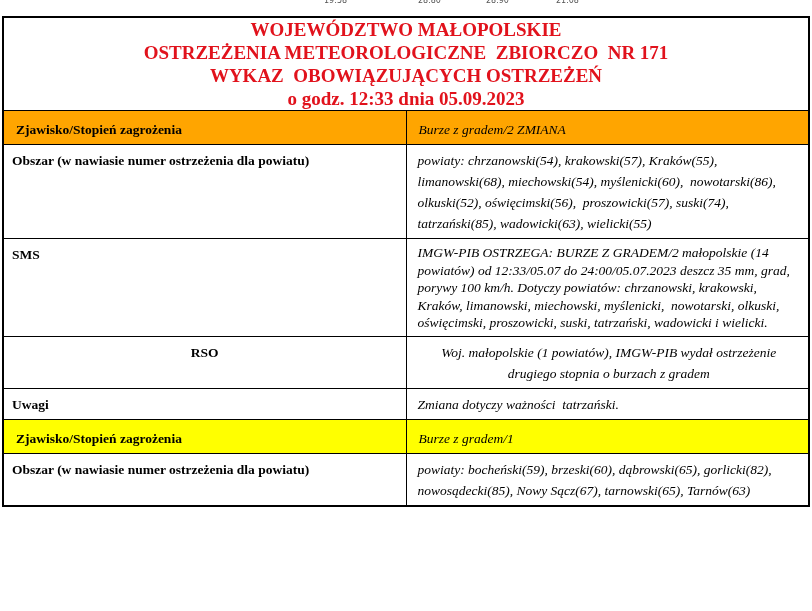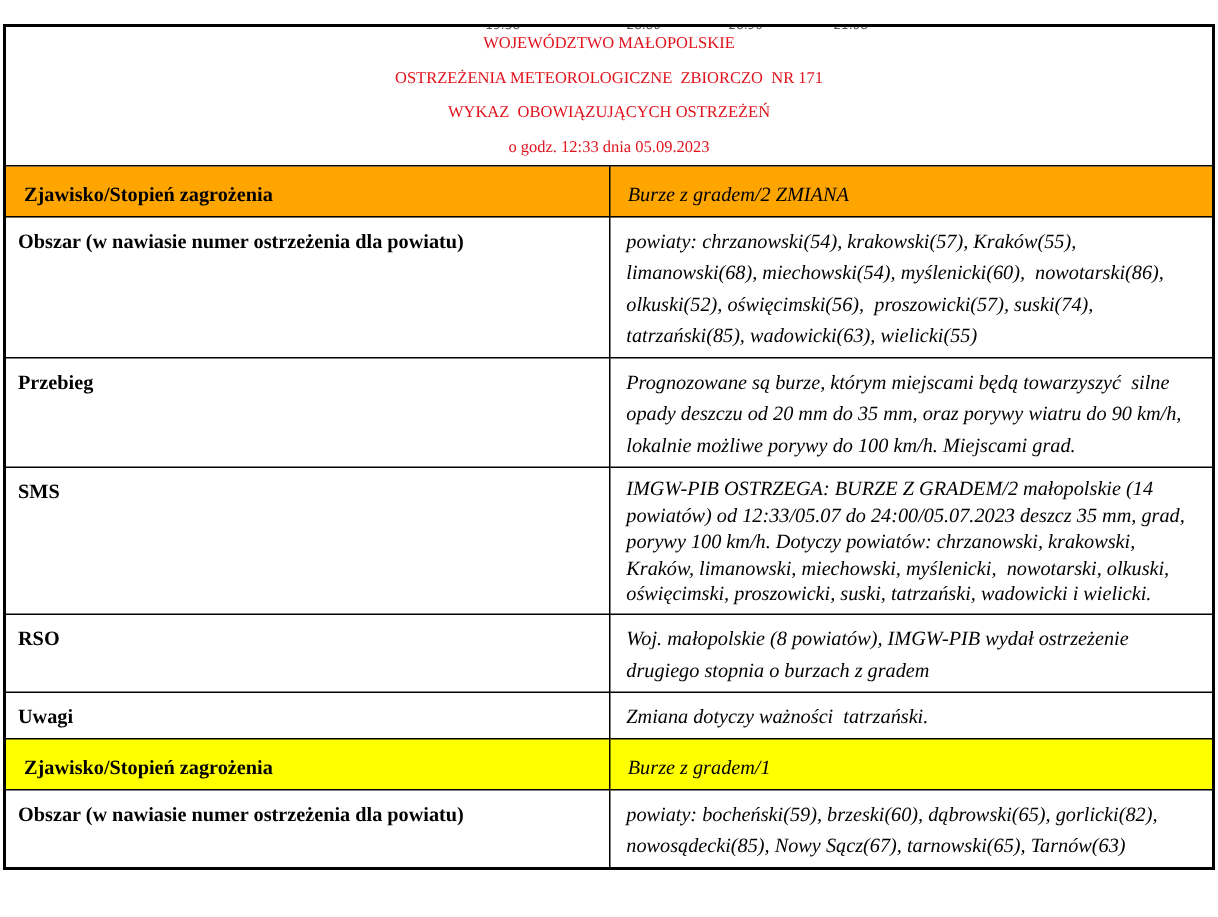--- a/index.html
+++ b/index.html
@@ -5,24 +5,23 @@
   * { box-sizing: border-box; margin: 0; padding: 0; }
   html, body {
     width: 812px; height: 611px;
     background: #ffffff;
     overflow: hidden;
     font-family: "Liberation Serif", serif;
     color: #000000;
   }
   
   .print-strip {
-    position: absolute; left: 0; top: 16px;
+    position: absolute; left: 0; top: 0;
     width: 800px; height: 9px;
     overflow: hidden;
-    font-style: italic;
   }
   .print-strip span {
     position: absolute; top: -4px;
     font-family: "DejaVu Sans", sans-serif;
     font-size: 8px; color: #555;
   }
   .frag-0 { left: 324px; }
   .frag-1 { left: 418px; }
   .frag-2 { left: 486px; }
   .frag-3 { left: 556px; }
@@ -44,33 +43,33 @@
   td.col-label { width: 214px; font-weight: bold; }
   td.col-value { padding-left: 11px; white-space: pre-wrap; font-style: italic; }
 
   tr.title-row td {
     height: 92px;
     text-align: center;
     vertical-align: middle;
     padding: 0;
   }
   .doc-title div {
-    font-weight: normal;
-    font-size: 11px;
+    font-weight: bold;
+    font-size: 19px;
     line-height: 23px;
     color: #e1121c;
     white-space: pre-wrap;
   }
   
   tr.h32 td { height: 32px; padding-left: 12px; }
   tr.h73 td { height: 73px; }
   tr.h29 td { height: 29px; }
   tr.h69 td { height: 69px; }
   tr.h84 td { height: 84px; }
-  tr.h43 td { height: 43px; }
+  tr.h43 td { height: 43px; text-align: center; }
   tr.h30 td { height: 30px; }
   tr.h51 td { height: 51px; }
   tr.hl-orange td { background: #ffa500; }
   tr.hl-yellow td { background: #ffff00; }
   tr.h84 td.col-value { line-height: 17.5px; }
   tr.h32 td { padding-top: 8px; }
 </style>
 </head>
 <body>
 
@@ -99,33 +98,29 @@
     <td class="col-value">Burze z gradem/2 ZMIANA</td>
   </tr>
 
   <tr class="h73">
     <td class="col-label">Obszar (w nawiasie numer ostrzeżenia dla powiatu)</td>
     <td class="col-value">powiaty: chrzanowski(54), krakowski(57), Kraków(55), limanowski(68), miechowski(54), myślenicki(60),  nowotarski(86), olkuski(52), oświęcimski(56),  proszowicki(57), suski(74), tatrzański(85), wadowicki(63), wielicki(55)</td>
   </tr>
 
 
 
-  <tr class="h69">
-    <td class="col-label">Przebieg</td>
-    <td class="col-value">Prognozowane są burze, którym miejscami będą towarzyszyć  silne opady deszczu od 20 mm do 35 mm, oraz porywy wiatru do 90 km/h, lokalnie możliwe porywy do 100 km/h. Miejscami grad.</td>
-  </tr>
 
   <tr class="h84">
     <td class="col-label">SMS</td>
     <td class="col-value">IMGW-PIB OSTRZEGA: BURZE Z GRADEM/2 małopolskie (14 powiatów) od 12:33/05.07 do 24:00/05.07.2023 deszcz 35 mm, grad, porywy 100 km/h. Dotyczy powiatów: chrzanowski, krakowski, Kraków, limanowski, miechowski, myślenicki,  nowotarski, olkuski, oświęcimski, proszowicki, suski, tatrzański, wadowicki i wielicki.</td>
   </tr>
 
   <tr class="h43">
     <td class="col-label">RSO</td>
-    <td class="col-value">Woj. małopolskie (8 powiatów), IMGW-PIB wydał ostrzeżenie drugiego stopnia o burzach z gradem</td>
+    <td class="col-value">Woj. małopolskie (1 powiatów), IMGW-PIB wydał ostrzeżenie drugiego stopnia o burzach z gradem</td>
   </tr>
 
   <tr class="h30">
     <td class="col-label">Uwagi</td>
     <td class="col-value">Zmiana dotyczy ważności  tatrzański.</td>
   </tr>
 
   <tr class="h32 hl-yellow">
     <td class="col-label">Zjawisko/Stopień zagrożenia</td>
     <td class="col-value">Burze z gradem/1</td>

